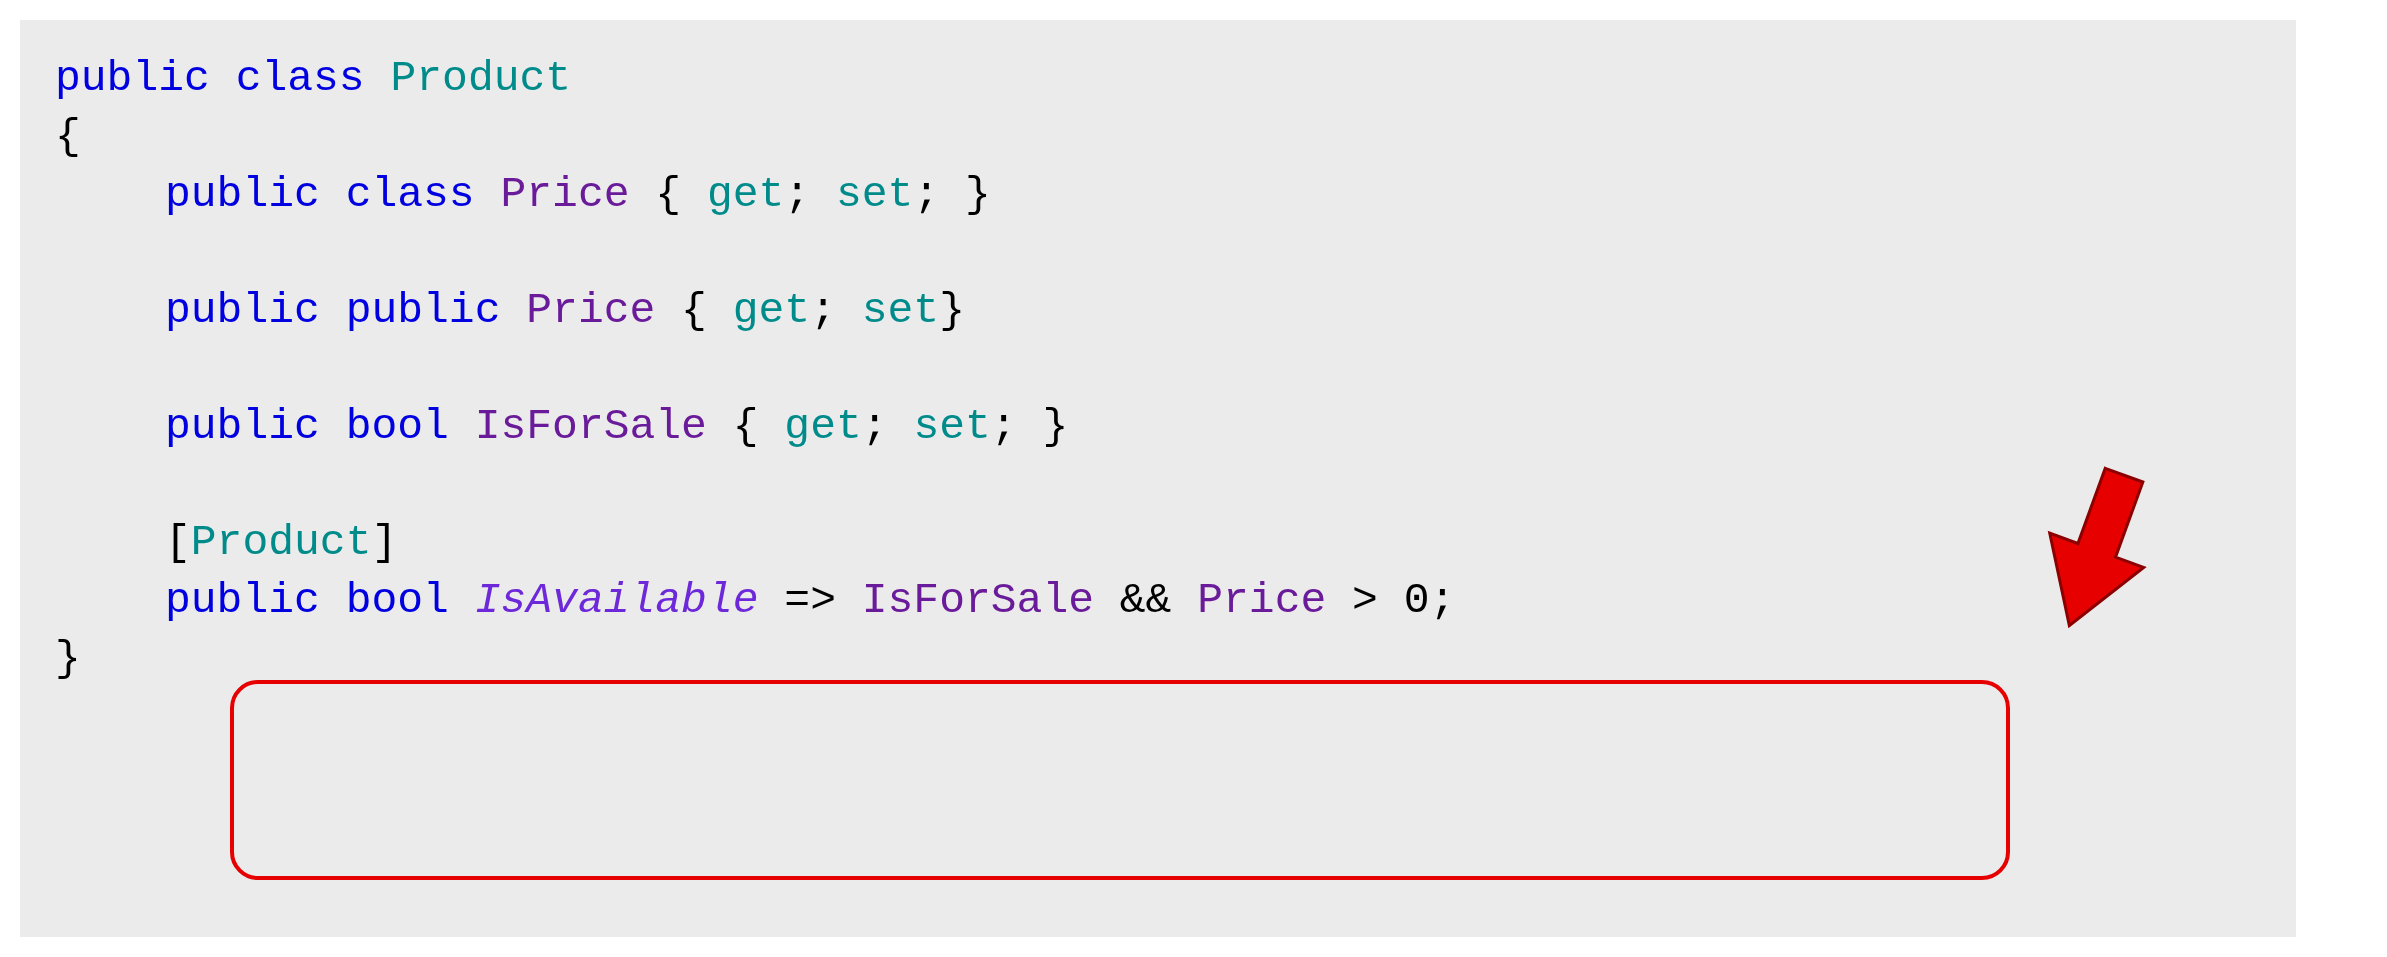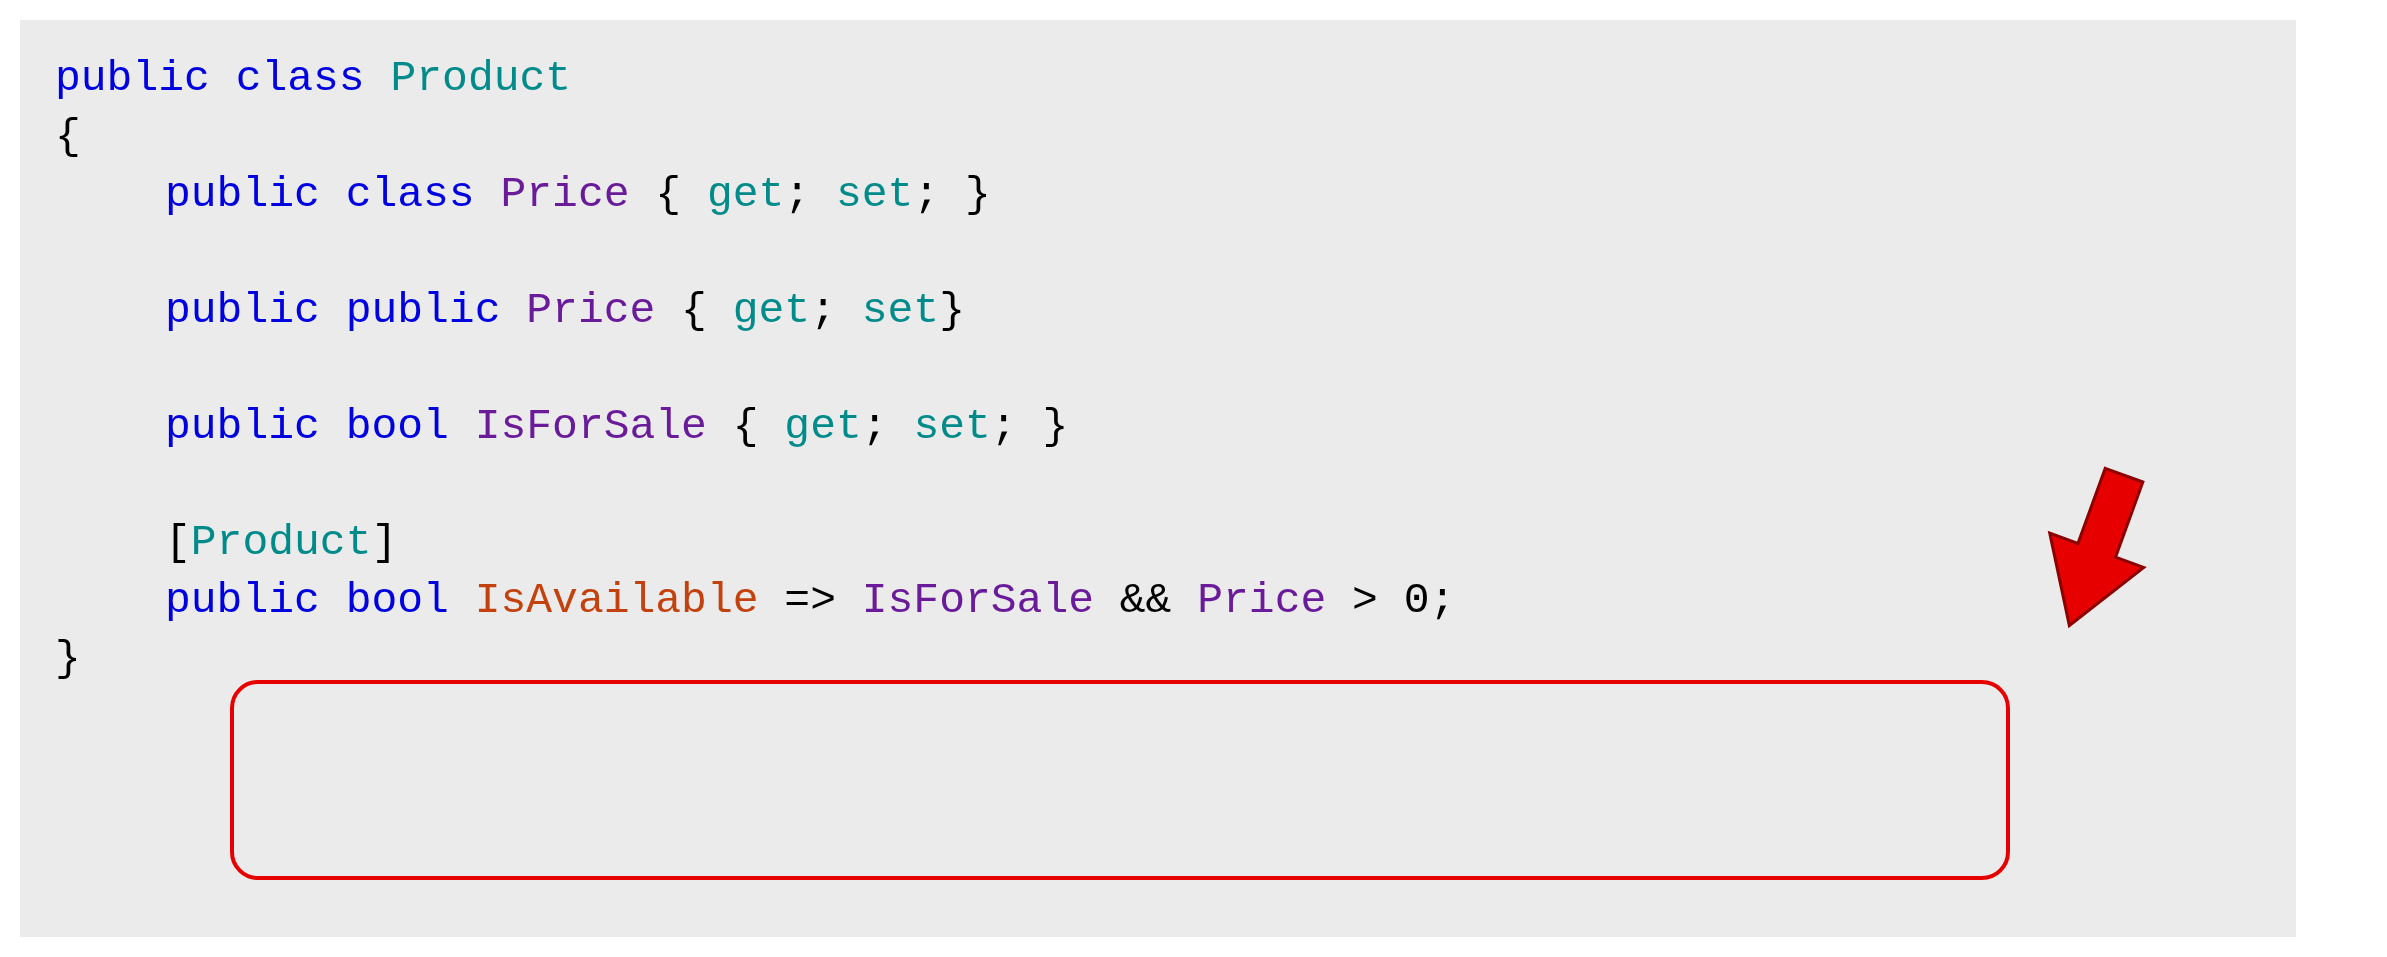--- a/index.html
+++ b/index.html
@@ -20,21 +20,21 @@
       position: relative;
       width: 2276px;
       height: 917px;
     }
     .line {
       white-space: pre;
     }
     .kw-blue { color: #0000e0; }
     .kw-teal { color: #008b8b; }
     .kw-purple { color: #6a1b9a; }
-    .kw-black { color: #c2410c; }
+    .kw-black { color: #6d28d9; font-style: italic; }
     .punct { color: #000; }
     
     .highlight-box {
       position: absolute;
       border: 4px solid #e60000;
       border-radius: 28px;
       left: 210px;
       top: 660px;
       width: 1780px;
       height: 200px;

